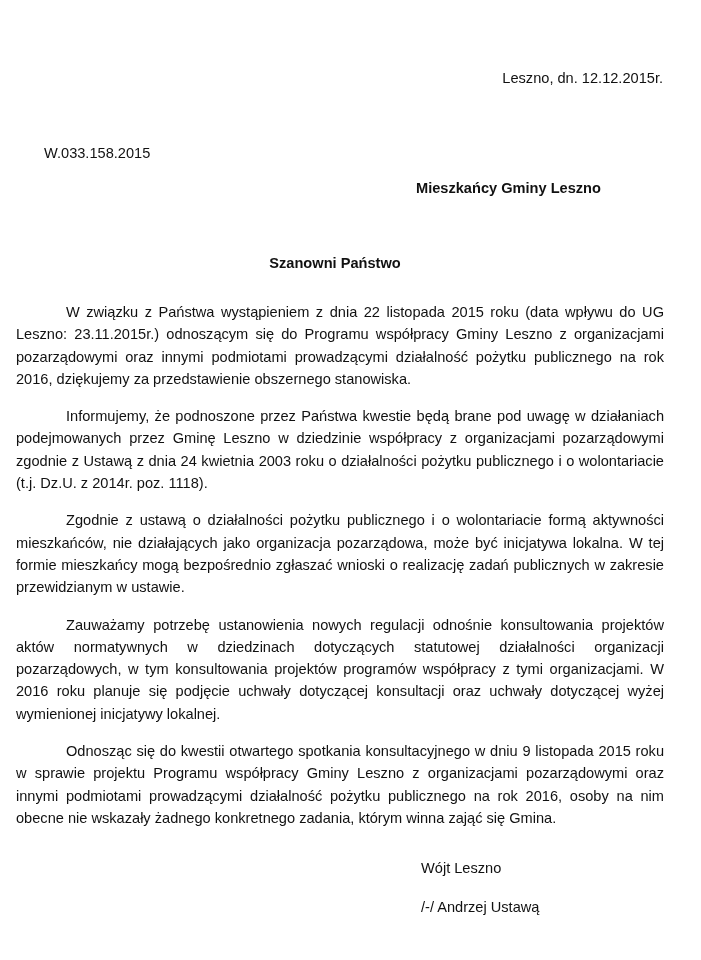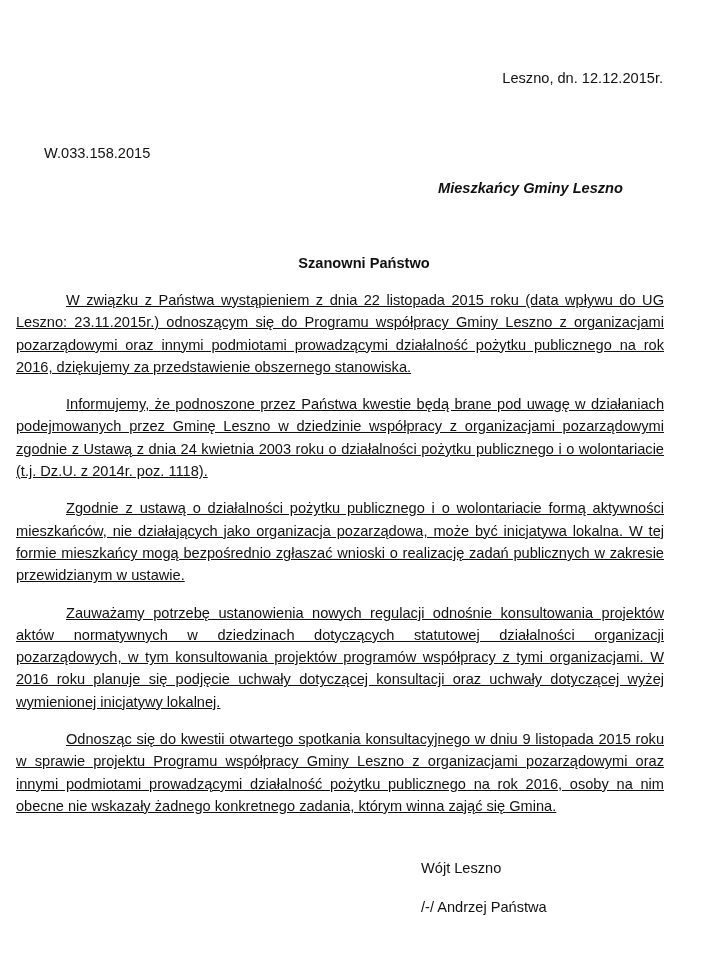--- a/index.html
+++ b/index.html
@@ -12,35 +12,34 @@
       height: 960px;
       position: relative;
       overflow: hidden;
       font-family: "Liberation Sans", "DejaVu Sans", sans-serif;
       color: #111111;
       font-size: 14.6px;
     }
     .abs { position: absolute; white-space: nowrap; }
     .place-date { right: 38px; top: 70px; }
     .ref-no { left: 16px; top: 145px; margin-left: 28px; }
-    .addressee { left: 438px; top: 180px; font-weight: bold; font-style: italic; }
-    .salutation { left: 0; width: 670px; top: 255px; text-align: center; font-weight: bold; padding-left: 29px; }
+    .addressee { left: 416px; top: 180px; font-weight: bold; }
+    .salutation { left: 0; width: 670px; top: 255px; text-align: center; font-weight: bold; }
     .body {
       position: absolute;
       left: 16px;
       width: 648px;
       top: 289px;
       line-height: 22.3px;
       text-align: justify;
     }
     .body p {
-      margin: 0 0 15px 0;
+      margin: 12px 0 15px 0;
       text-indent: 50px;
       text-align: justify;
-      text-decoration: underline;
     }
     .sign-title { left: 421px; top: 860px; }
     .sign-name { left: 421px; top: 899px; }
   </style>
 </head>
 <body>
 
 <div class="abs place-date">Leszno, dn.  12.12.2015r.</div>
 <div class="abs ref-no">W.033.158.2015</div>
 <div class="abs addressee">Mieszkańcy Gminy Leszno</div>
@@ -48,13 +47,13 @@
 
 <div class="body">
   <p>W związku z Państwa wystąpieniem z dnia 22 listopada 2015 roku (data wpływu do UG Leszno: 23.11.2015r.) odnoszącym się do Programu współpracy Gminy Leszno z organizacjami pozarządowymi oraz innymi podmiotami prowadzącymi działalność pożytku publicznego na rok 2016, dziękujemy za przedstawienie obszernego stanowiska.</p>
   <p>Informujemy, że podnoszone przez Państwa kwestie będą brane pod uwagę w działaniach podejmowanych przez Gminę Leszno w dziedzinie współpracy z organizacjami pozarządowymi zgodnie z  Ustawą z dnia 24 kwietnia 2003 roku o działalności pożytku publicznego i o wolontariacie (t.j. Dz.U. z 2014r. poz. 1118).</p>
   <p>Zgodnie z ustawą o działalności pożytku publicznego i o wolontariacie formą aktywności mieszkańców, nie działających jako organizacja pozarządowa, może być inicjatywa lokalna. W tej formie mieszkańcy mogą bezpośrednio zgłaszać wnioski o realizację zadań publicznych w zakresie przewidzianym w ustawie.</p>
   <p>Zauważamy potrzebę ustanowienia nowych regulacji odnośnie konsultowania projektów aktów normatywnych w dziedzinach dotyczących statutowej działalności organizacji pozarządowych, w tym konsultowania projektów programów współpracy z tymi organizacjami. W 2016 roku planuje się podjęcie uchwały dotyczącej konsultacji oraz uchwały dotyczącej wyżej wymienionej inicjatywy lokalnej.</p>
   <p>Odnosząc się do kwestii otwartego spotkania konsultacyjnego w dniu 9 listopada 2015 roku w sprawie projektu Programu współpracy Gminy Leszno z organizacjami pozarządowymi oraz innymi podmiotami prowadzącymi działalność pożytku publicznego na rok 2016, osoby na nim obecne nie wskazały żadnego konkretnego zadania, którym winna zająć się Gmina.</p>
 </div>
 
 <div class="abs sign-title">Wójt Leszno</div>
-<div class="abs sign-name">/-/ Andrzej Państwa</div>
+<div class="abs sign-name">/-/ Andrzej Ustawą</div>
 
 </body></html>

